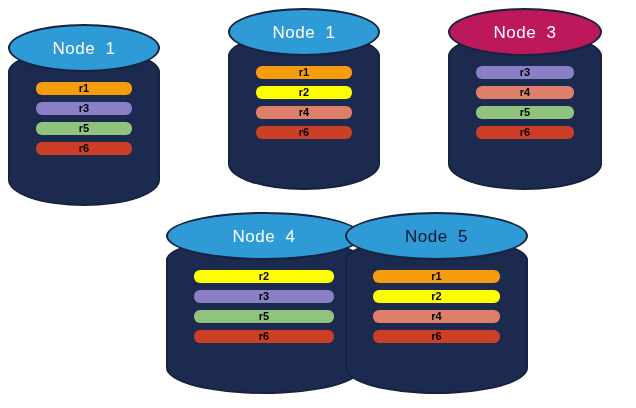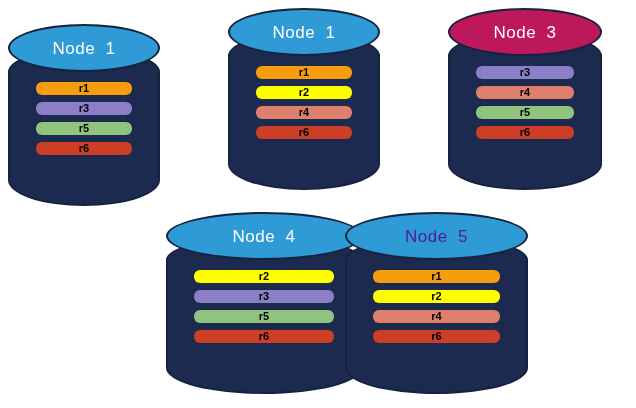--- a/index.html
+++ b/index.html
@@ -128,21 +128,21 @@
       <div class="replica-list" style="top: 58px; padding-left: 28px; padding-right: 28px; gap: 7px;">
         <div class="replica" style="background: rgb(255, 255, 0); color: rgb(0, 0, 0);">r2</div>
         <div class="replica" style="background: rgb(139, 127, 200); color: rgb(0, 0, 0);">r3</div>
         <div class="replica" style="background: rgb(144, 196, 126); color: rgb(0, 0, 0);">r5</div>
         <div class="replica" style="background: rgb(204, 62, 38); color: rgb(0, 0, 0);">r6</div>
       </div>
     </div>
     <div class="node" style="left: 345px; top: 212px; width: 183px; height: 182px;">
       <div class="cyl-body" style="top: 24px; height: 158px; background: rgb(27, 42, 78); border-color: rgb(22, 35, 63);"></div>
       <div class="cyl-top" style="height: 48px; background: rgb(46, 155, 214); border-color: rgb(22, 35, 63);">
-        <div class="node-label" style="color: #4c1d95;">Node  5</div>
+        <div class="node-label" style="color: #0f172a;">Node  5</div>
       </div>
       <div class="replica-list" style="top: 58px; padding-left: 28px; padding-right: 28px; gap: 7px;">
         <div class="replica" style="background: rgb(245, 157, 12); color: rgb(0, 0, 0);">r1</div>
         <div class="replica" style="background: rgb(255, 255, 0); color: rgb(0, 0, 0);">r2</div>
         <div class="replica" style="background: rgb(221, 127, 107); color: rgb(0, 0, 0);">r4</div>
         <div class="replica" style="background: rgb(204, 62, 38); color: rgb(0, 0, 0);">r6</div>
       </div>
     </div>
   </div>
 

